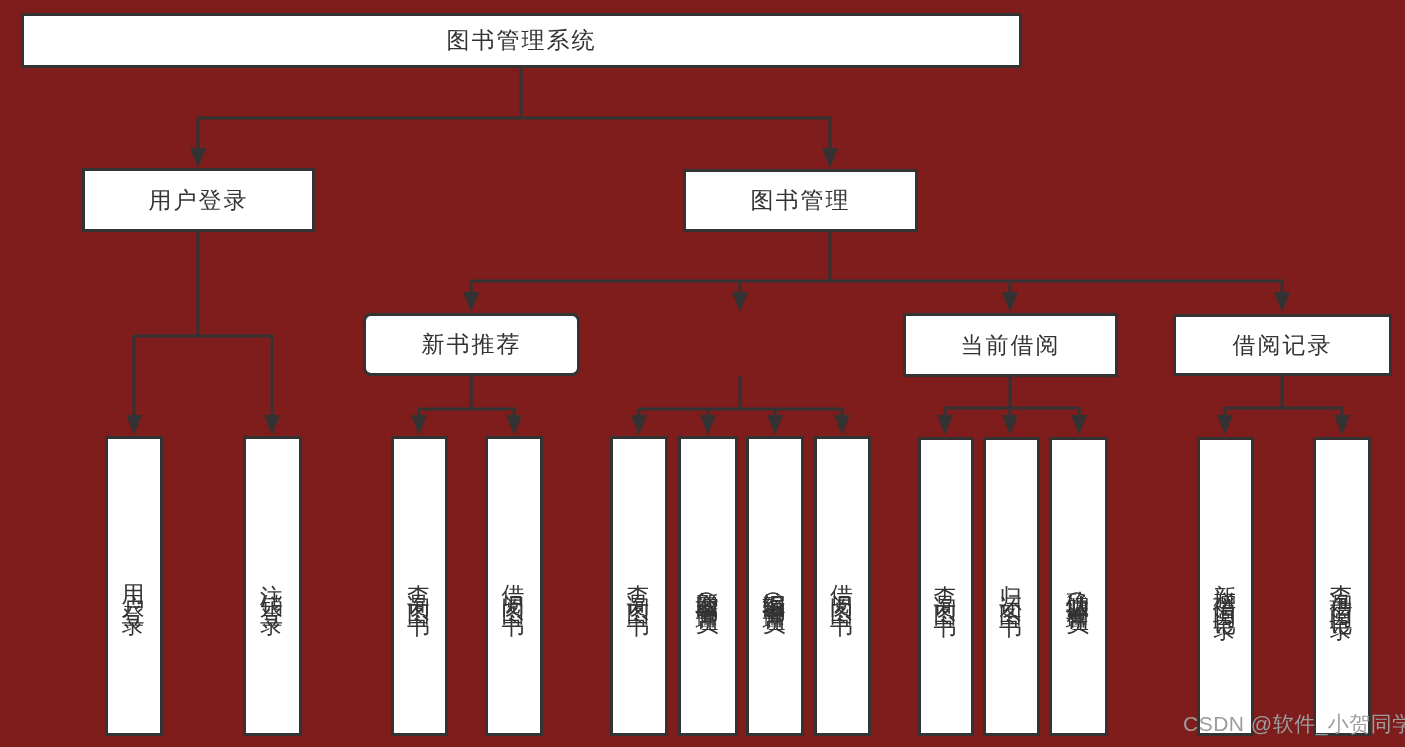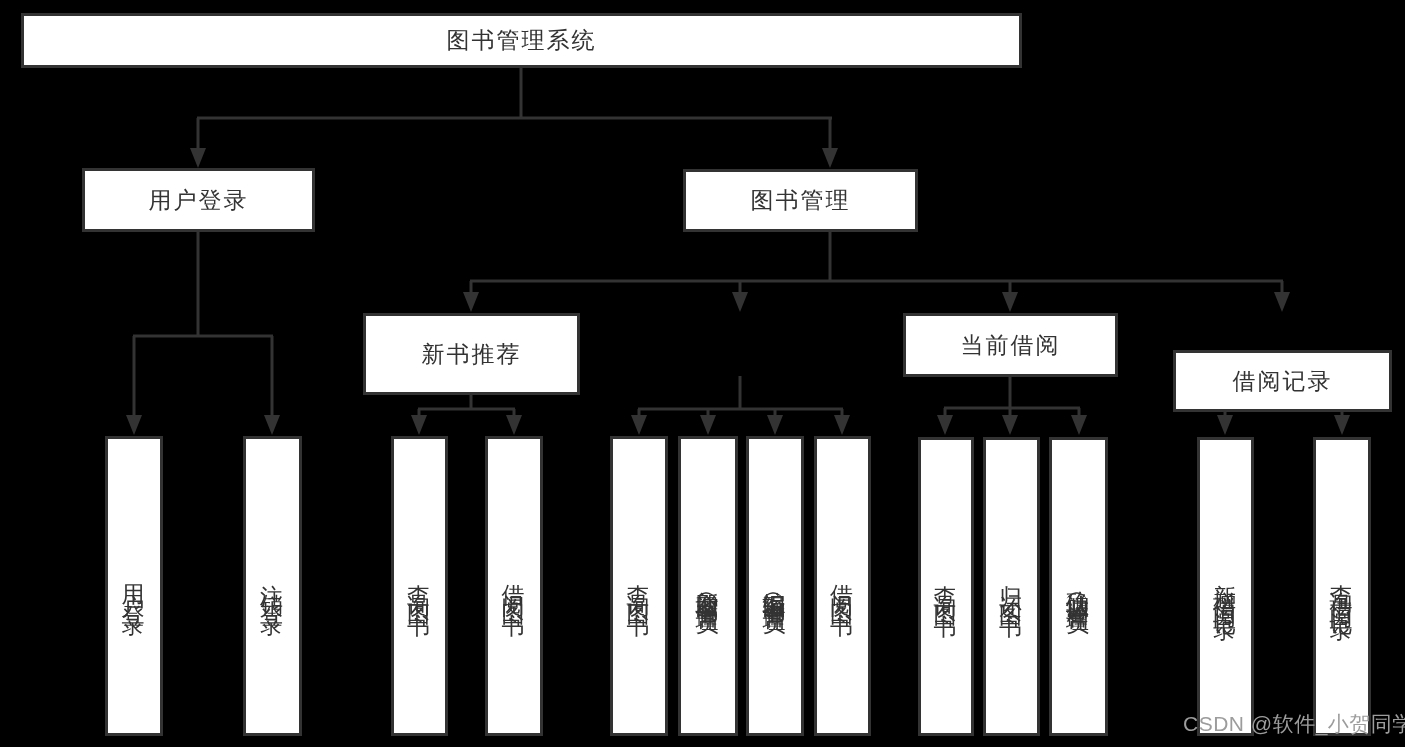--- a/index.html
+++ b/index.html
@@ -1,18 +1,18 @@
 <!DOCTYPE html>
 <html><head>
 <meta charset="utf-8">
 <style>
   html,body { margin:0; padding:0; background:#ffffff; }
   .stage {
     position:relative; width:1405px; height:747px;
-    background:#000000; overflow:hidden;
+    background:#7f1d1d; overflow:hidden;
     font-family:"Liberation Sans", sans-serif;
     color:#333333;
   }
   .stage svg.wires { position:absolute; left:0; top:0; }
   .node {
     position:absolute; box-sizing:border-box;
     border:3px solid #333333; background:#ffffff;
     display:flex; align-items:center; justify-content:center;
     font-size:23px; letter-spacing:2px; text-align:center;
     z-index:2;
@@ -102,27 +102,27 @@
     <span>图书管理系统</span>
   </div>
 
   <div class="node" style="left:82px; top:168px; width:233px; height:64px;">
     <span>用户登录</span>
   </div>
   <div class="node" style="left:683px; top:169px; width:235px; height:63px;">
     <span>图书管理</span>
   </div>
 
-  <div class="node" style="left:363px; top:313px; width:217px; height:82px;">
+  <div class="node" style="left:363px; top:313px; width:217px; height:63px;border-radius:8px;">
     <span>新书推荐</span>
   </div>
   <div class="node" style="left:903px; top:313px; width:215px; height:64px;">
     <span>当前借阅</span>
   </div>
-  <div class="node" style="left:1173px; top:314px; width:219px; height:62px;margin-top:36px;">
+  <div class="node" style="left:1173px; top:314px; width:219px; height:62px;">
     <span>借阅记录</span>
   </div>
 
   <div class="node leaf" style="left:105px; top:436px; width:58px; height:300px;">
     <span class="vtext">用户登录</span>
   </div>
   <div class="node leaf" style="left:243px; top:436px; width:59px; height:300px;">
     <span class="vtext">注销登录</span>
   </div>
 

